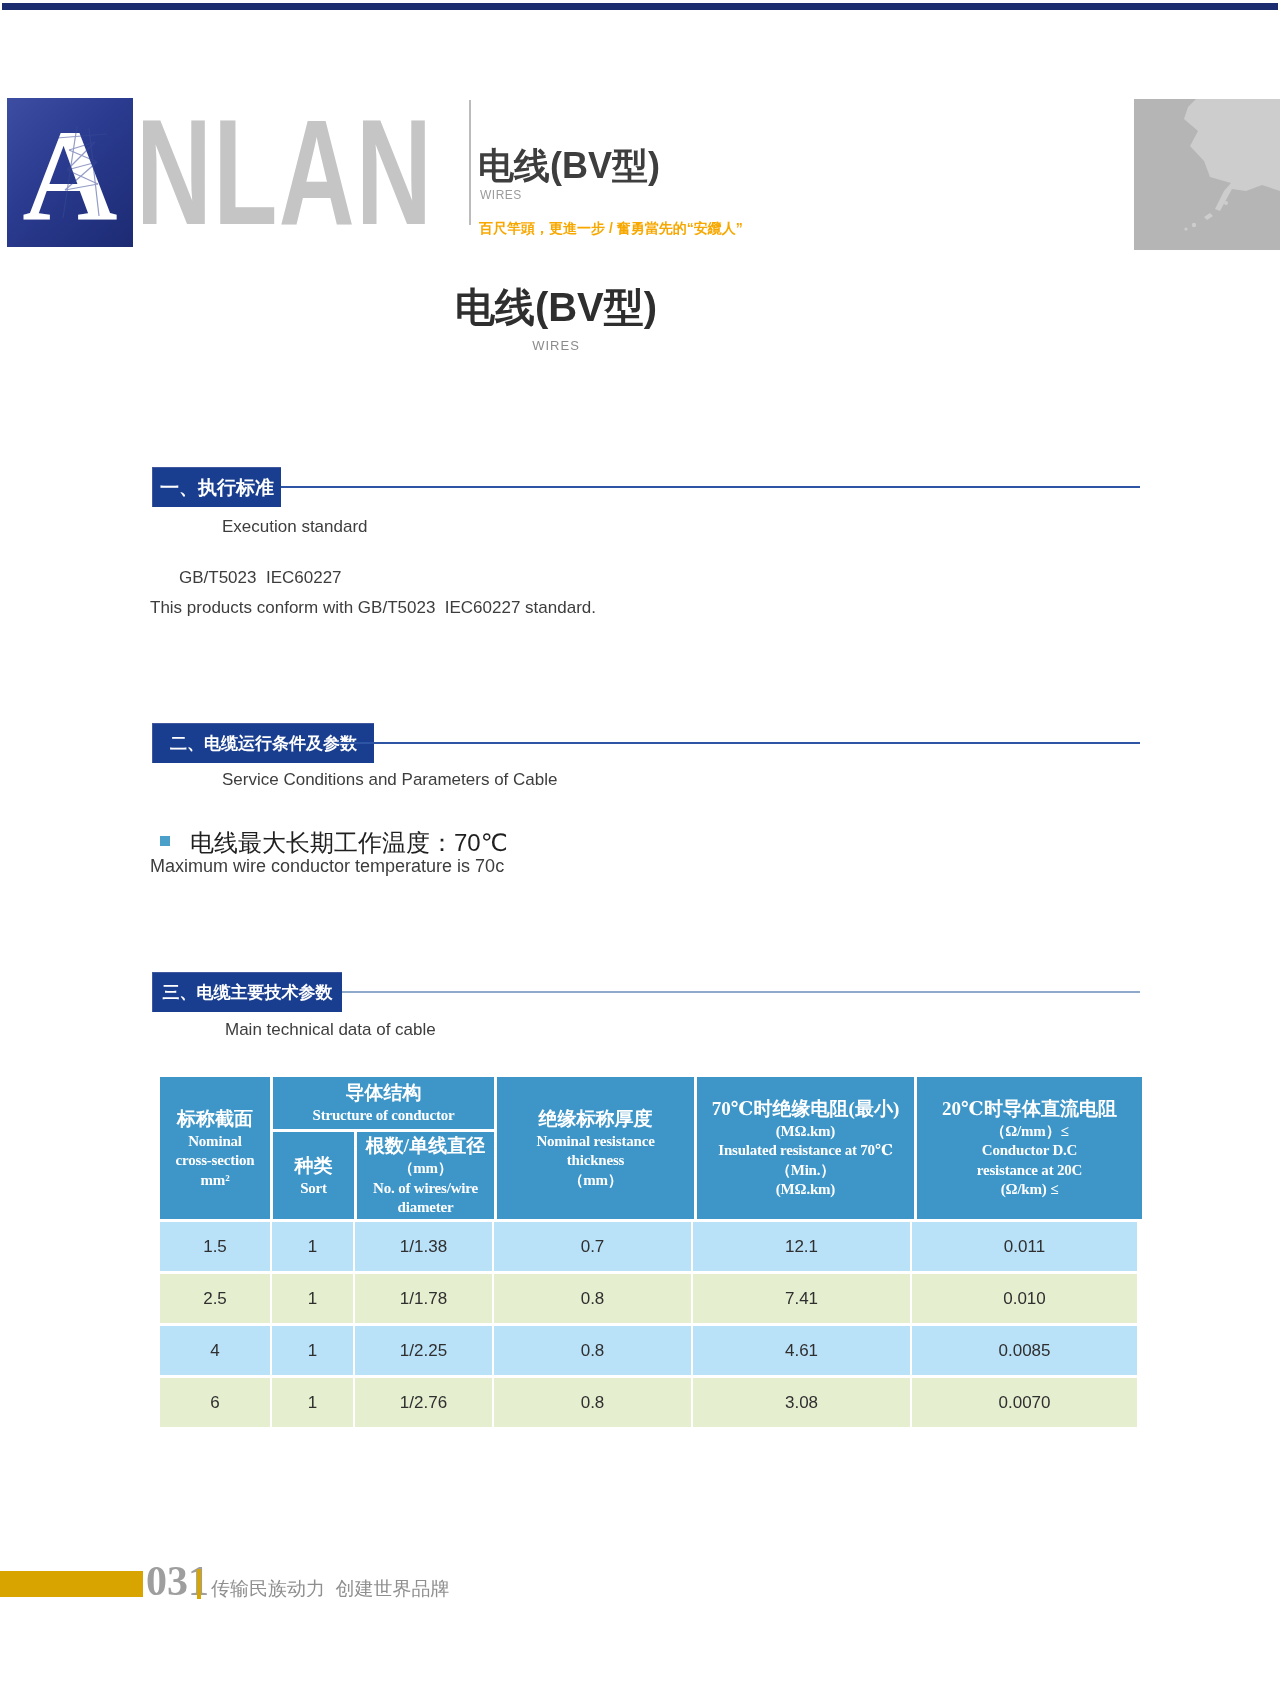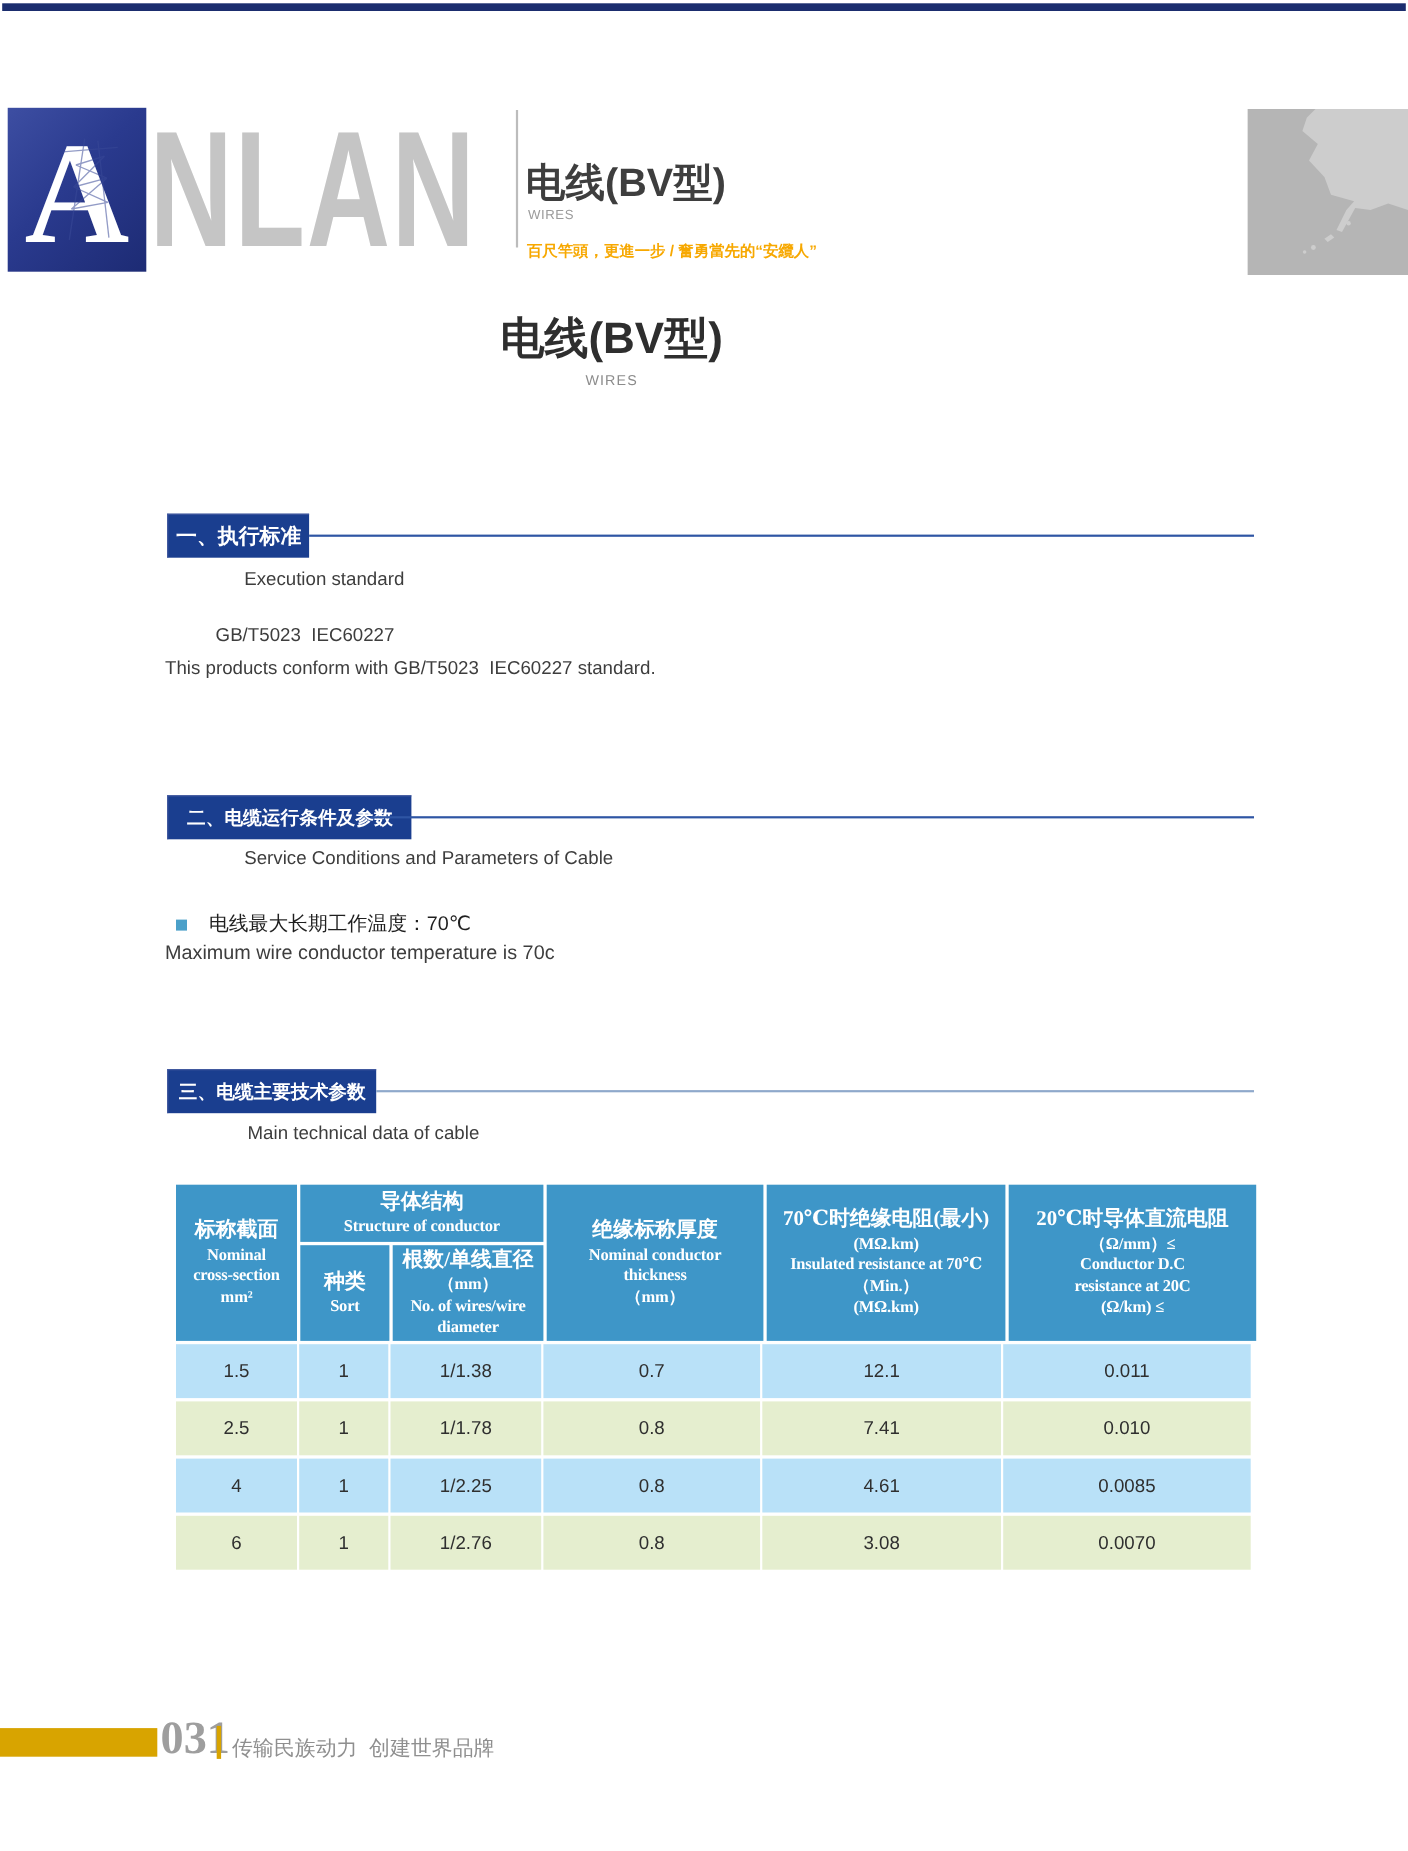--- a/index.html
+++ b/index.html
@@ -113,28 +113,28 @@
       <circle cx="92" cy="104" r="2" fill="#cdcdcd"></circle>
     </svg>
   </div>
 
   <div class="main-title">电线(BV型)</div>
   <div class="main-sub">WIRES</div>
 
   <div class="sec-box s1">一、执行标准</div>
   <div class="sec-line l1"></div>
   <div class="sec-sub" style="left:222px; top:517px;">Execution standard</div>
-  <div class="txt" style="left:196px; top:568px;">GB/T5023  IEC60227</div>
+  <div class="txt" style="left:179px; top:568px;">GB/T5023  IEC60227</div>
   <div class="txt" style="left:150px; top:598px;">This products conform with GB/T5023  IEC60227 standard.</div>
 
   <div class="sec-box s2">二、电缆运行条件及参数</div>
   <div class="sec-line l2"></div>
   <div class="sec-sub" style="left:222px; top:770px;">Service Conditions and Parameters of Cable</div>
   <div class="bullet-sq"></div>
-  <div class="txt" style="left:190px; top:827px; font-size:18px; color:#1f1f1f;">电线最大长期工作温度：70℃</div>
+  <div class="txt" style="left:190px; top:827px; font-size:24px; color:#1f1f1f;">电线最大长期工作温度：70℃</div>
   <div class="txt" style="left:150px; top:856px; font-size:18px;">Maximum wire conductor temperature is 70c</div>
 
   <div class="sec-box s3">三、电缆主要技术参数</div>
   <div class="sec-line l3"></div>
   <div class="sec-sub" style="left:225px; top:1020px;">Main technical data of cable</div>
 
   <div class="tbl">
     <div class="thead">
       <div class="hc hcg">
         <div class="zh">导体结构</div>
@@ -151,21 +151,21 @@
         <div class="en">Sort</div>
       </div>
       <div class="hc hcw">
         <div class="zh">根数/单线直径</div>
         <div class="en">（mm）</div>
         <div class="en">No. of wires/wire</div>
         <div class="en">diameter</div>
       </div>
       <div class="hc hc4">
         <div class="zh">绝缘标称厚度</div>
-        <div class="en">Nominal conductor</div>
+        <div class="en">Nominal resistance</div>
         <div class="en">thickness</div>
         <div class="en">（mm）</div>
       </div>
       <div class="hc hc5">
         <div class="zh">70℃时绝缘电阻(最小)</div>
         <div class="en">(MΩ.km)</div>
         <div class="en">Insulated resistance at 70℃</div>
         <div class="en">（Min.）</div>
         <div class="en">(MΩ.km)</div>
       </div>

